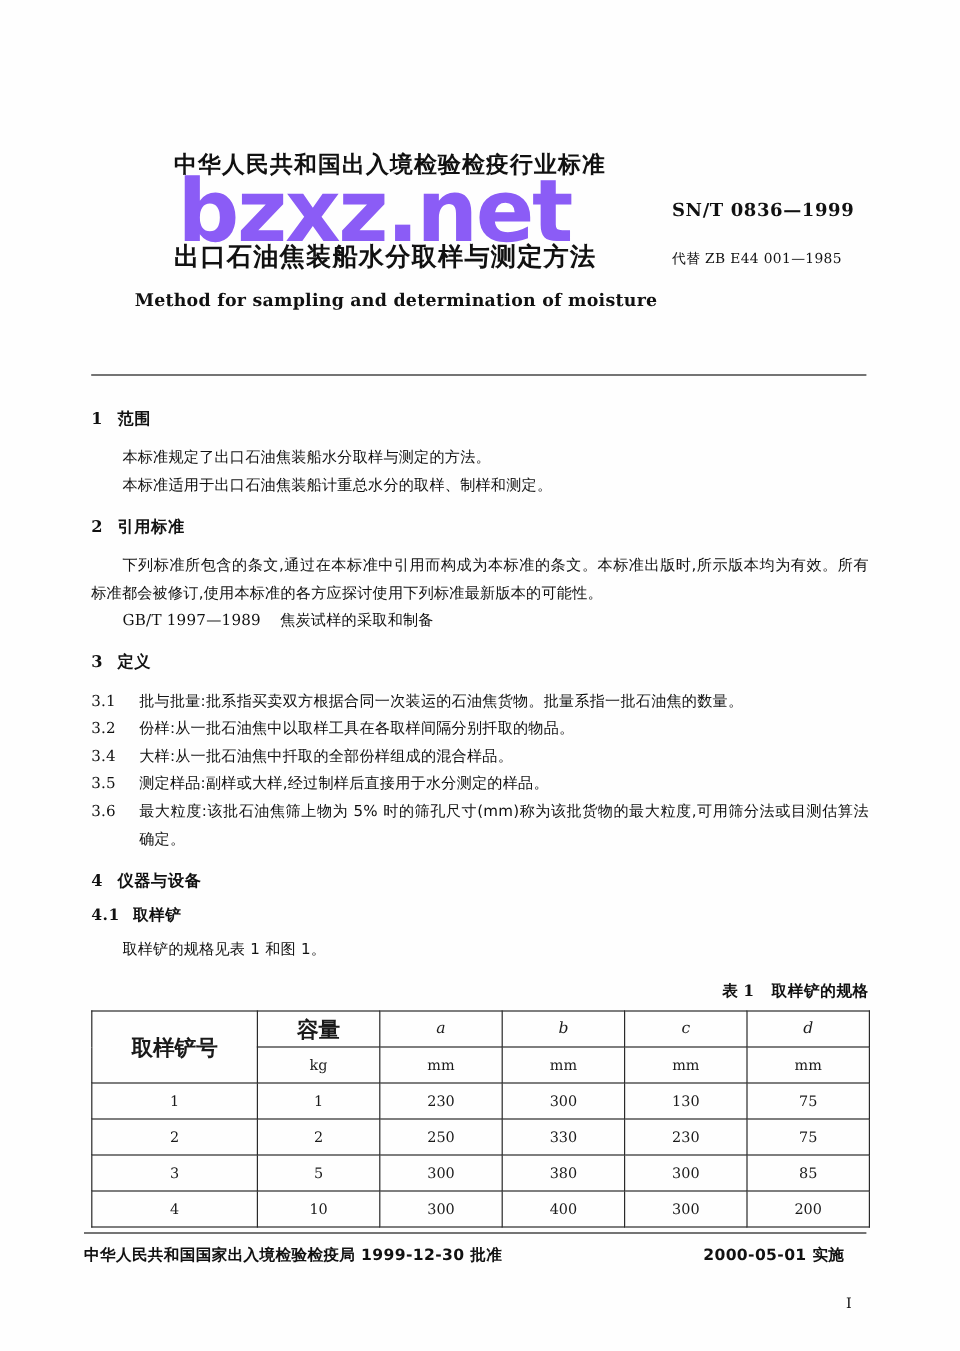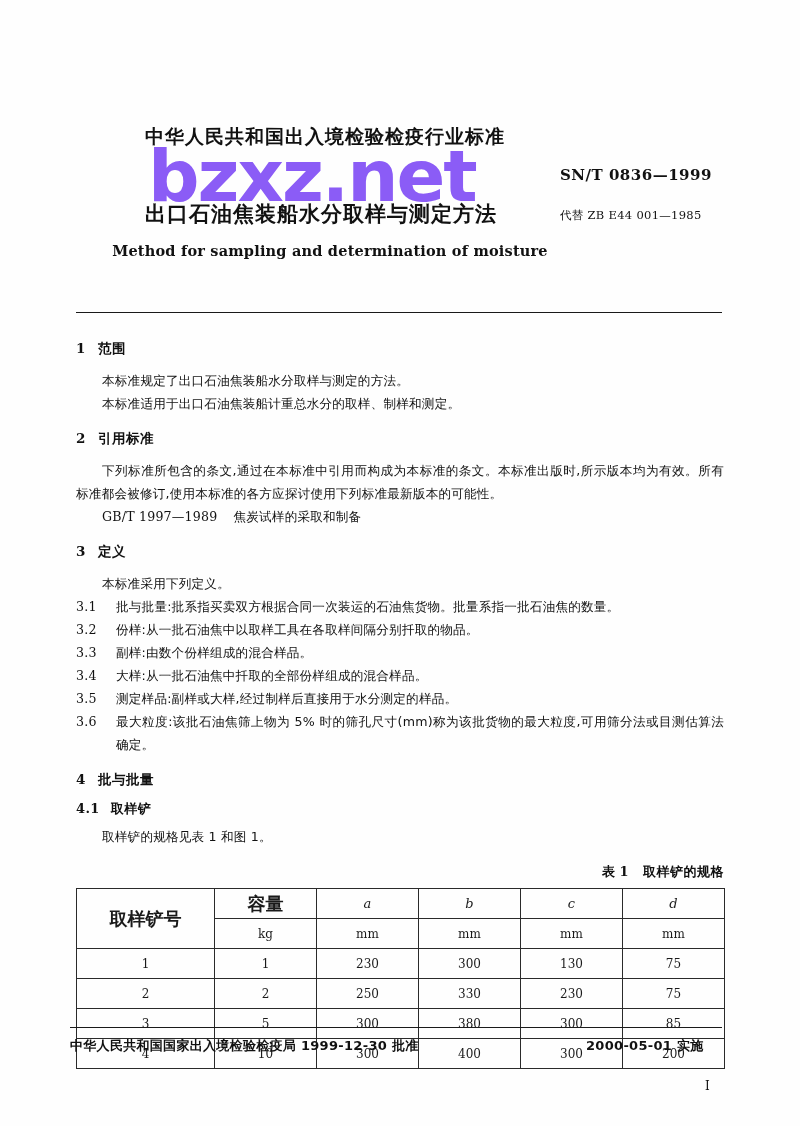--- a/index.html
+++ b/index.html
@@ -292,51 +292,46 @@
     <p class="p indent">下列标准所包含的条文,通过在本标准中引用而构成为本标准的条文。本标准出版时,所示版本均为有效。所有标准都会被修订,使用本标准的各方应探讨使用下列标准最新版本的可能性。</p>
     <div class="ref-line">
       <span>GB/T 1997—1989</span><span class="cn">焦炭试样的采取和制备</span>
     </div>
 
     <div class="gap-m"></div>
 
     <div class="h1">
       <span class="num">3</span><span>定义</span>
     </div>
-    <p class="p indent1">本标准采用下列定义。</p>
 
     <div class="def-item">
       <span class="dnum">3.1</span>
       <span class="dtxt">批与批量:批系指买卖双方根据合同一次装运的石油焦货物。批量系指一批石油焦的数量。</span>
     </div>
     <div class="def-item">
       <span class="dnum">3.2</span>
       <span class="dtxt">份样:从一批石油焦中以取样工具在各取样间隔分别扦取的物品。</span>
     </div>
     <div class="def-item">
-      <span class="dnum">3.3</span>
-      <span class="dtxt">副样:由数个份样组成的混合样品。</span>
-    </div>
-    <div class="def-item">
       <span class="dnum">3.4</span>
       <span class="dtxt">大样:从一批石油焦中扦取的全部份样组成的混合样品。</span>
     </div>
     <div class="def-item">
       <span class="dnum">3.5</span>
       <span class="dtxt">测定样品:副样或大样,经过制样后直接用于水分测定的样品。</span>
     </div>
     <div class="def-item">
       <span class="dnum">3.6</span>
       <span class="dtxt">最大粒度:该批石油焦筛上物为 5% 时的筛孔尺寸(mm)称为该批货物的最大粒度,可用筛分法或目测估算法确定。</span>
     </div>
 
     <div class="gap-m"></div>
 
     <div class="h1">
-      <span class="num">4</span><span>批与批量</span>
+      <span class="num">4</span><span>仪器与设备</span>
     </div>
     <div class="h2">
       <span class="num">4.1</span><span>取样铲</span>
     </div>
     <p class="p indent1">取样铲的规格见表 1 和图 1。</p>
 
     <div class="gap-s"></div>
 
     <div class="tbl-caption">
       <span>表</span><span class="tnum">1</span>&nbsp;&nbsp;<span>取样铲的规格</span>

